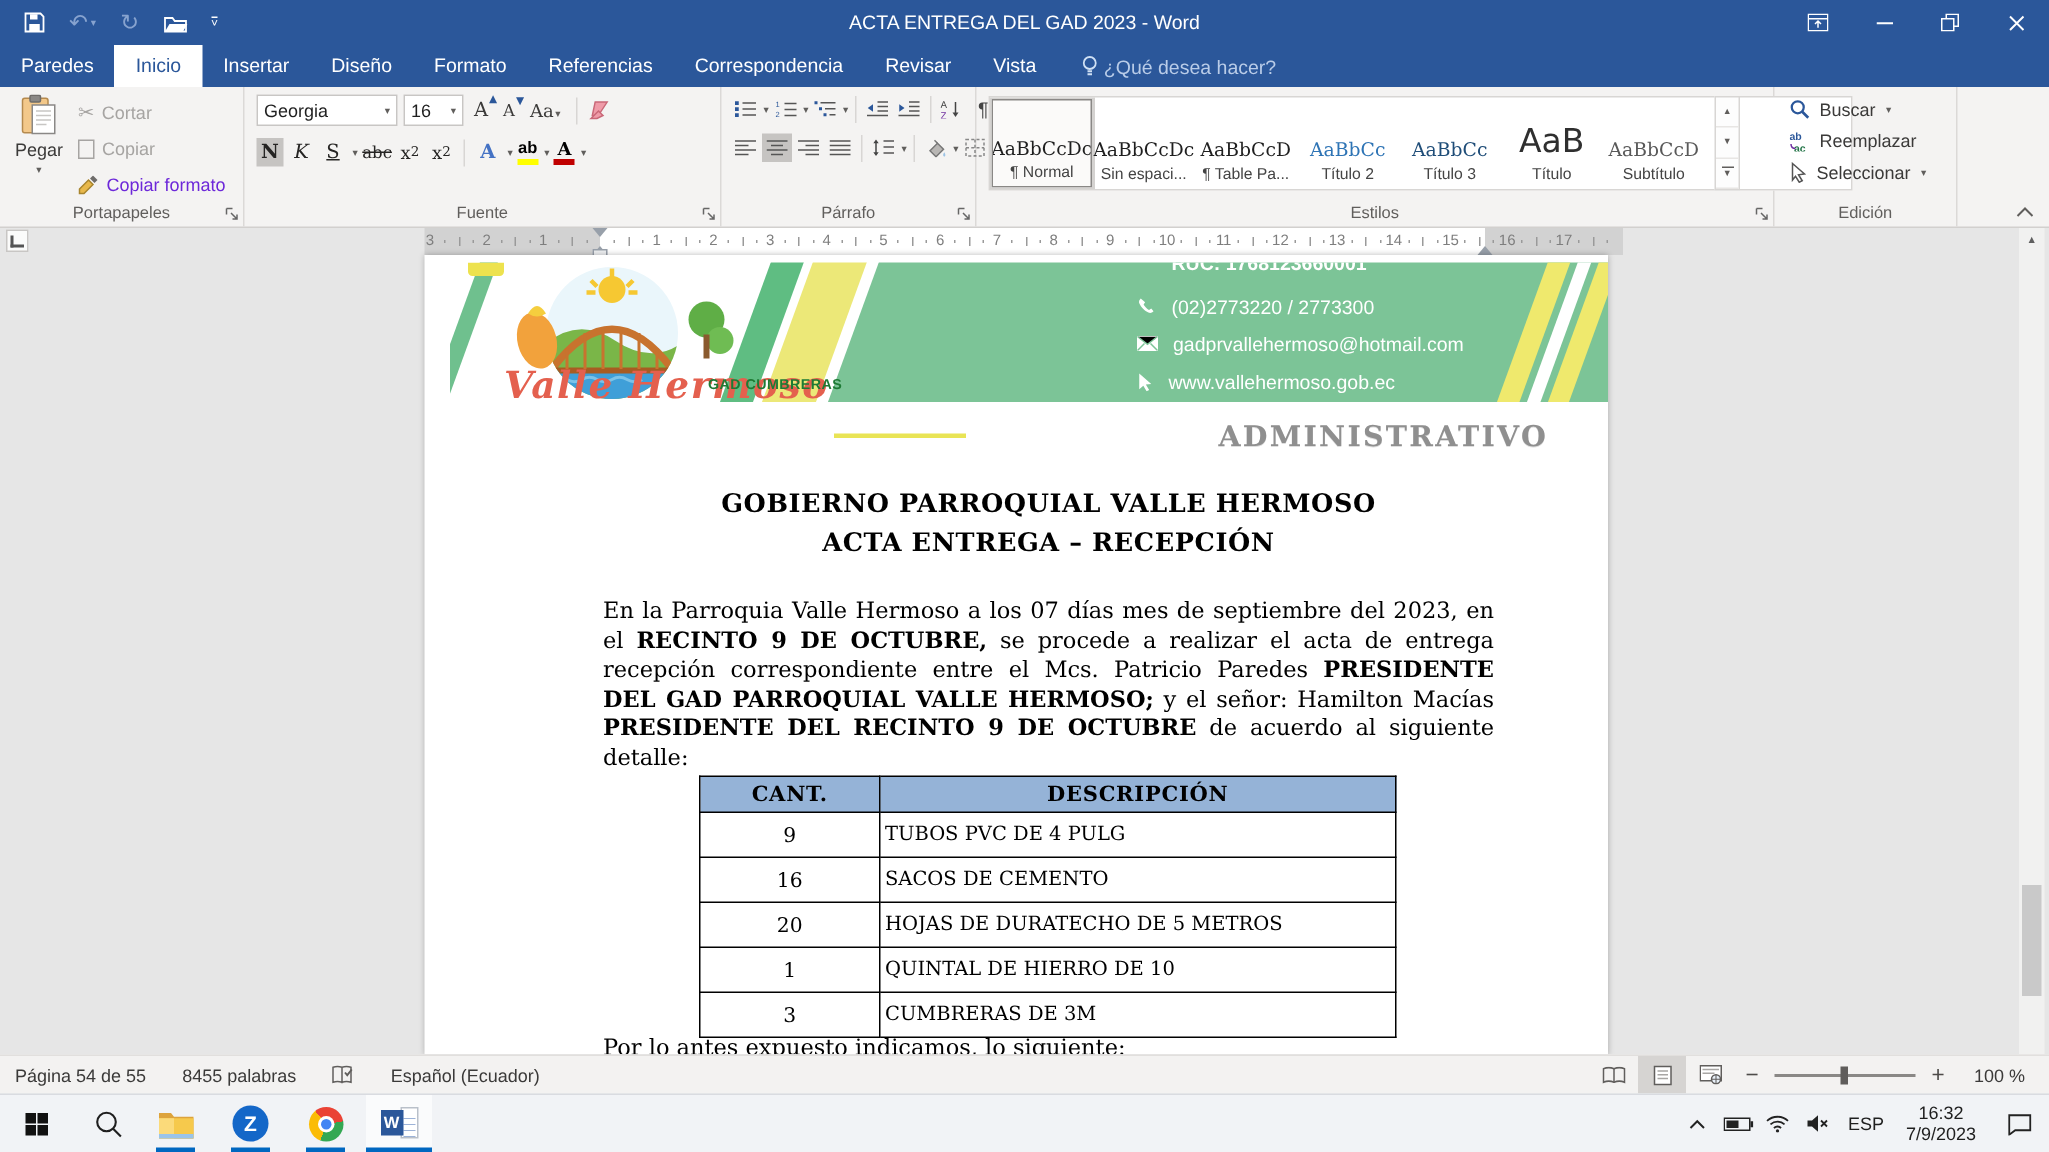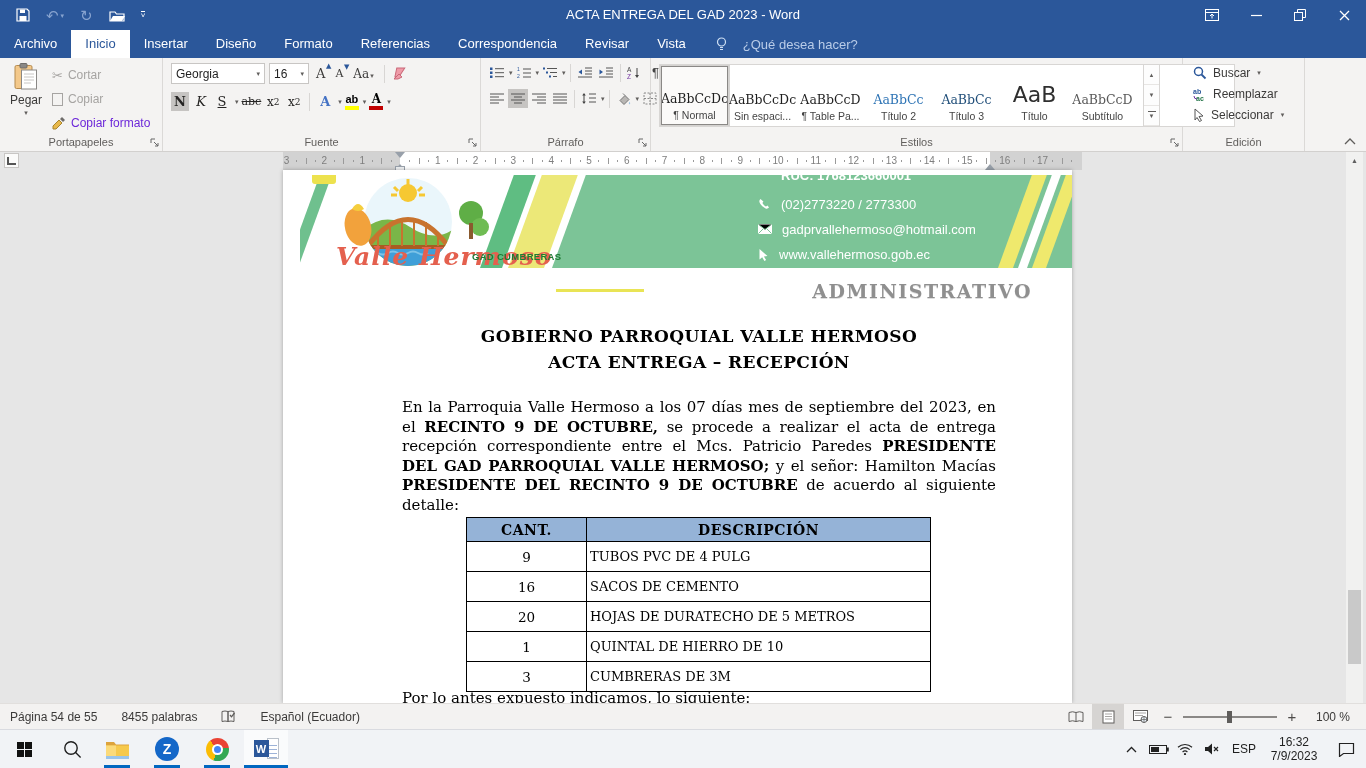--- a/index.html
+++ b/index.html
@@ -14,21 +14,21 @@
   .qbtn .dd{font-style:normal;font-size:7px;margin-left:2px;}
   .cust{display:inline-block;border-top:1px solid #fff;font-size:8px;padding-top:1px;line-height:6px;}
   .doc-title{position:absolute;left:0;right:0;top:0;height:30px;line-height:30px;text-align:center;font-size:13px;color:#fff;pointer-events:none;}
   .winbtns{margin-left:auto;display:flex;height:30px;z-index:2;}
   .wbtn{width:44px;height:30px;display:flex;align-items:center;justify-content:center;}
   
   .tabrow{position:absolute;top:30px;left:0;right:0;height:28px;background:#2b579a;display:flex;align-items:stretch;color:#fff;}
   .tabs{display:flex;}
   .tab{height:28px;line-height:28px;padding:0 14px;font-size:13px;color:#fff;white-space:nowrap;}
   .tab.active{background:#fff;color:#2b579a;}
-  .tellme{display:flex;align-items:center;gap:16px;margin-left:16px;color:#b9cce8;font-size:13px;}
+  .tellme{display:flex;align-items:center;gap:4px;margin-left:16px;color:#b9cce8;font-size:13px;}
   .tabrow-right{margin-left:auto;display:flex;align-items:center;}
   .signin{font-size:13px;margin-right:20px;color:#fff;}
   .share{display:flex;align-items:center;gap:7px;background:#234d85;height:28px;padding:0 14px;font-size:13px;color:#fff;}
   
   .ribbon{position:absolute;top:58px;left:0;right:0;height:94px;background:#f4f3f2;border-bottom:1px solid #d2d0ce;display:flex;box-sizing:border-box;}
   .rgroup{position:relative;height:93px;border-right:1px solid #dbd9d7;box-sizing:border-box;flex:none;}
   .glabel{position:absolute;bottom:3px;left:0;right:0;text-align:center;font-size:11px;color:#605e5c;white-space:nowrap;}
   .launcher{position:absolute;right:3px;bottom:4px;}
   .g-clip{width:163px;display:flex;}
   .paste{width:52px;display:flex;flex-direction:column;align-items:center;padding-top:5px;font-size:12px;color:#3b3a39;gap:2px;}
@@ -194,21 +194,21 @@
       <span class="wbtn">
           <svg width="11" height="11" viewBox="0 0 11 11">
             <path d="M1 1l9 9M10 1l-9 9" stroke="#fff" stroke-width="1.3"></path>
           </svg>
         </span>
     </div>
   </div>
 
   <div class="tabrow">
     <div class="tabs">
-        <div class="tab">Archivo</div>
+        <div class="tab">Paredes</div>
         <div class="tab active">Inicio</div>
         <div class="tab">Insertar</div>
         <div class="tab">Diseño</div>
         <div class="tab">Formato</div>
         <div class="tab">Referencias</div>
         <div class="tab">Correspondencia</div>
         <div class="tab">Revisar</div>
         <div class="tab">Vista</div>
       </div>
     <div class="tellme">

